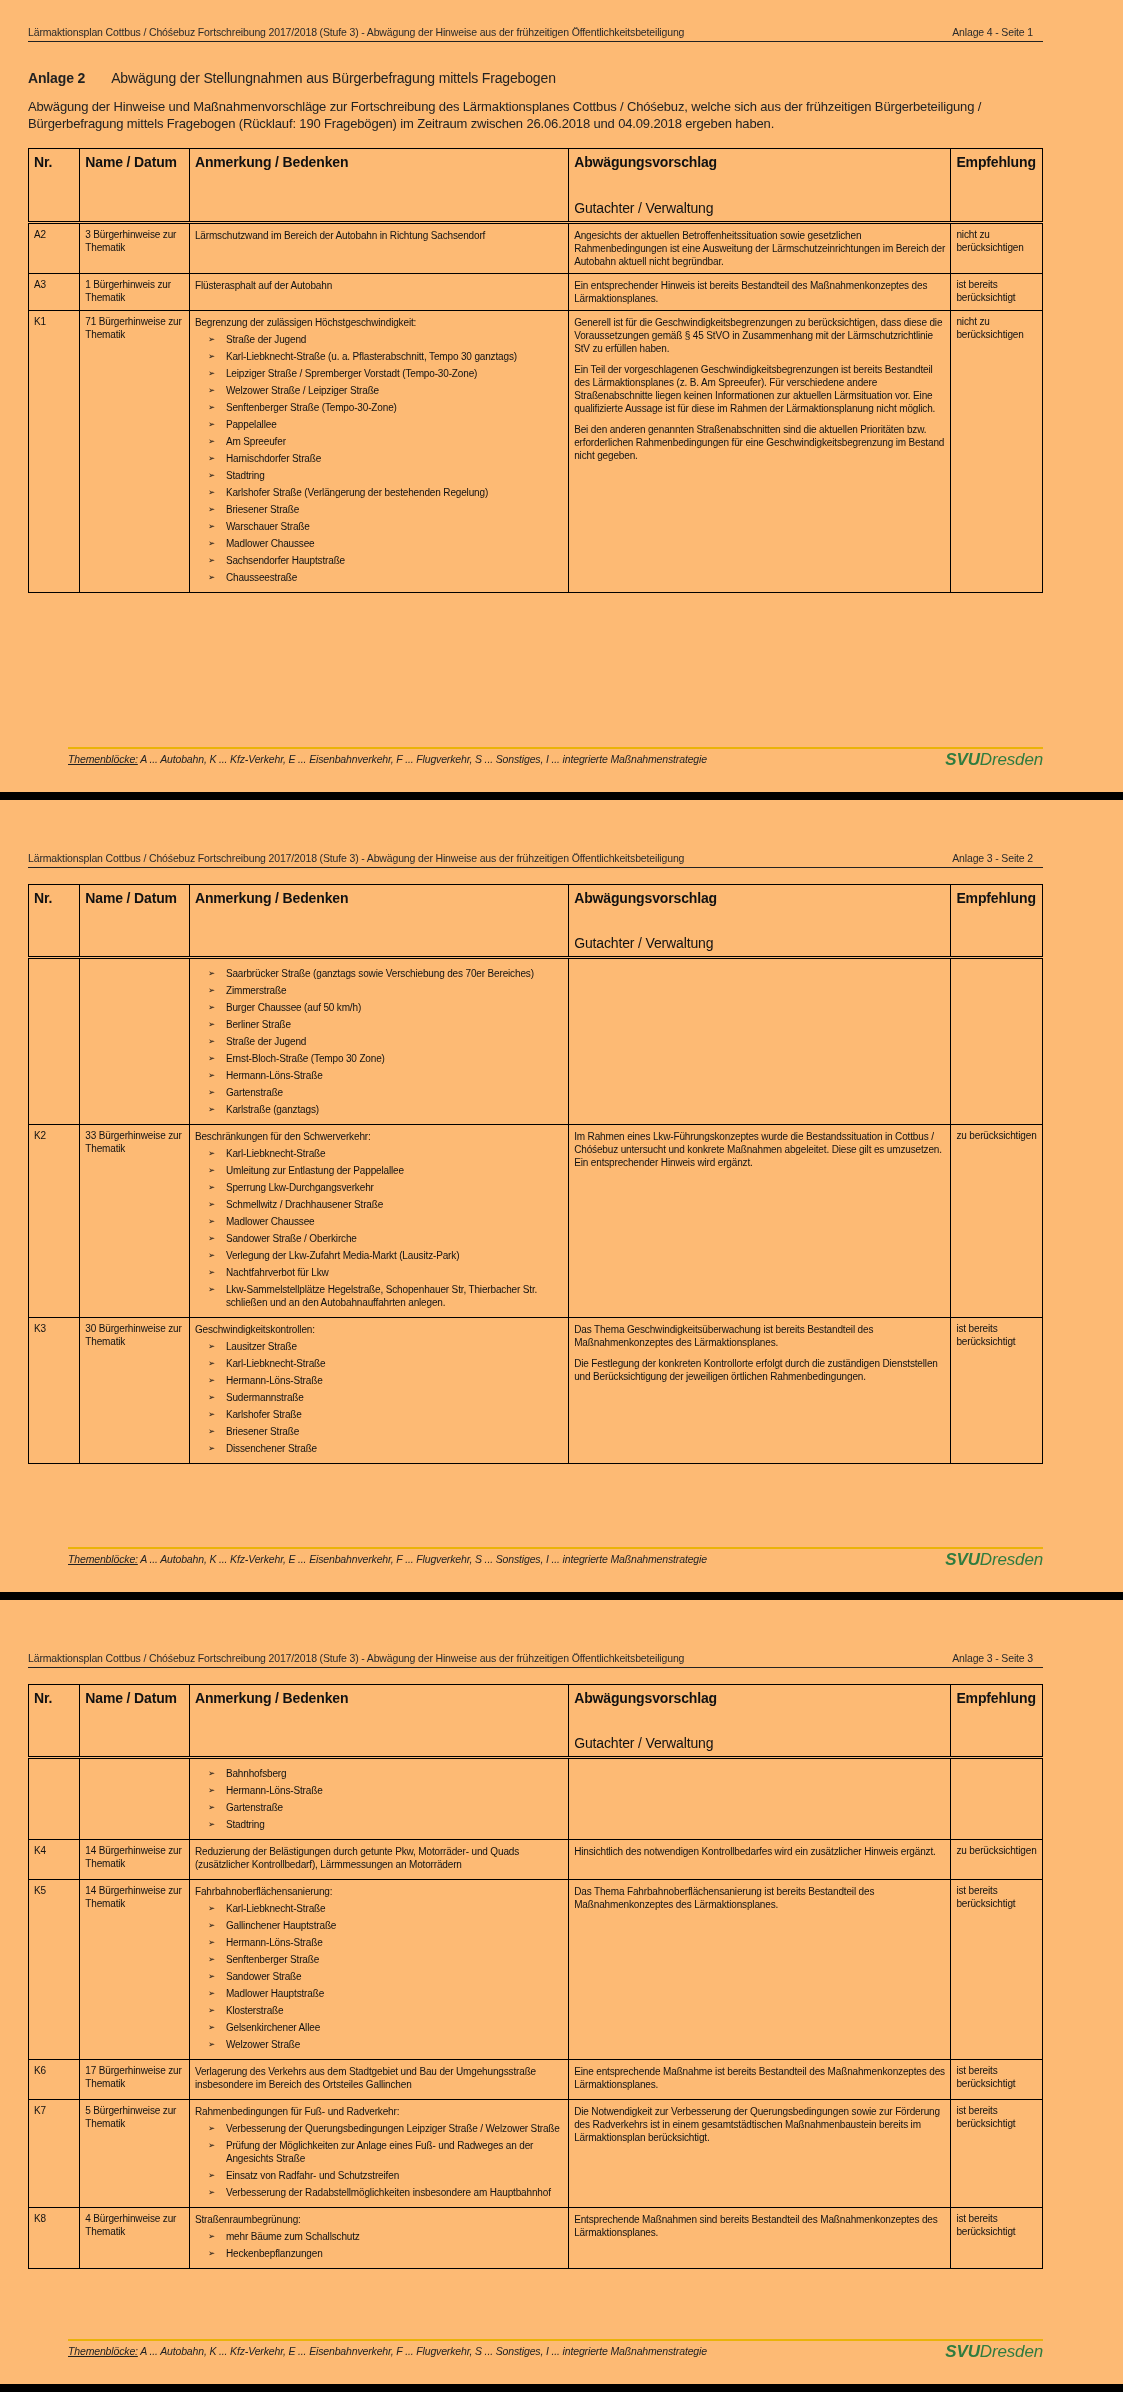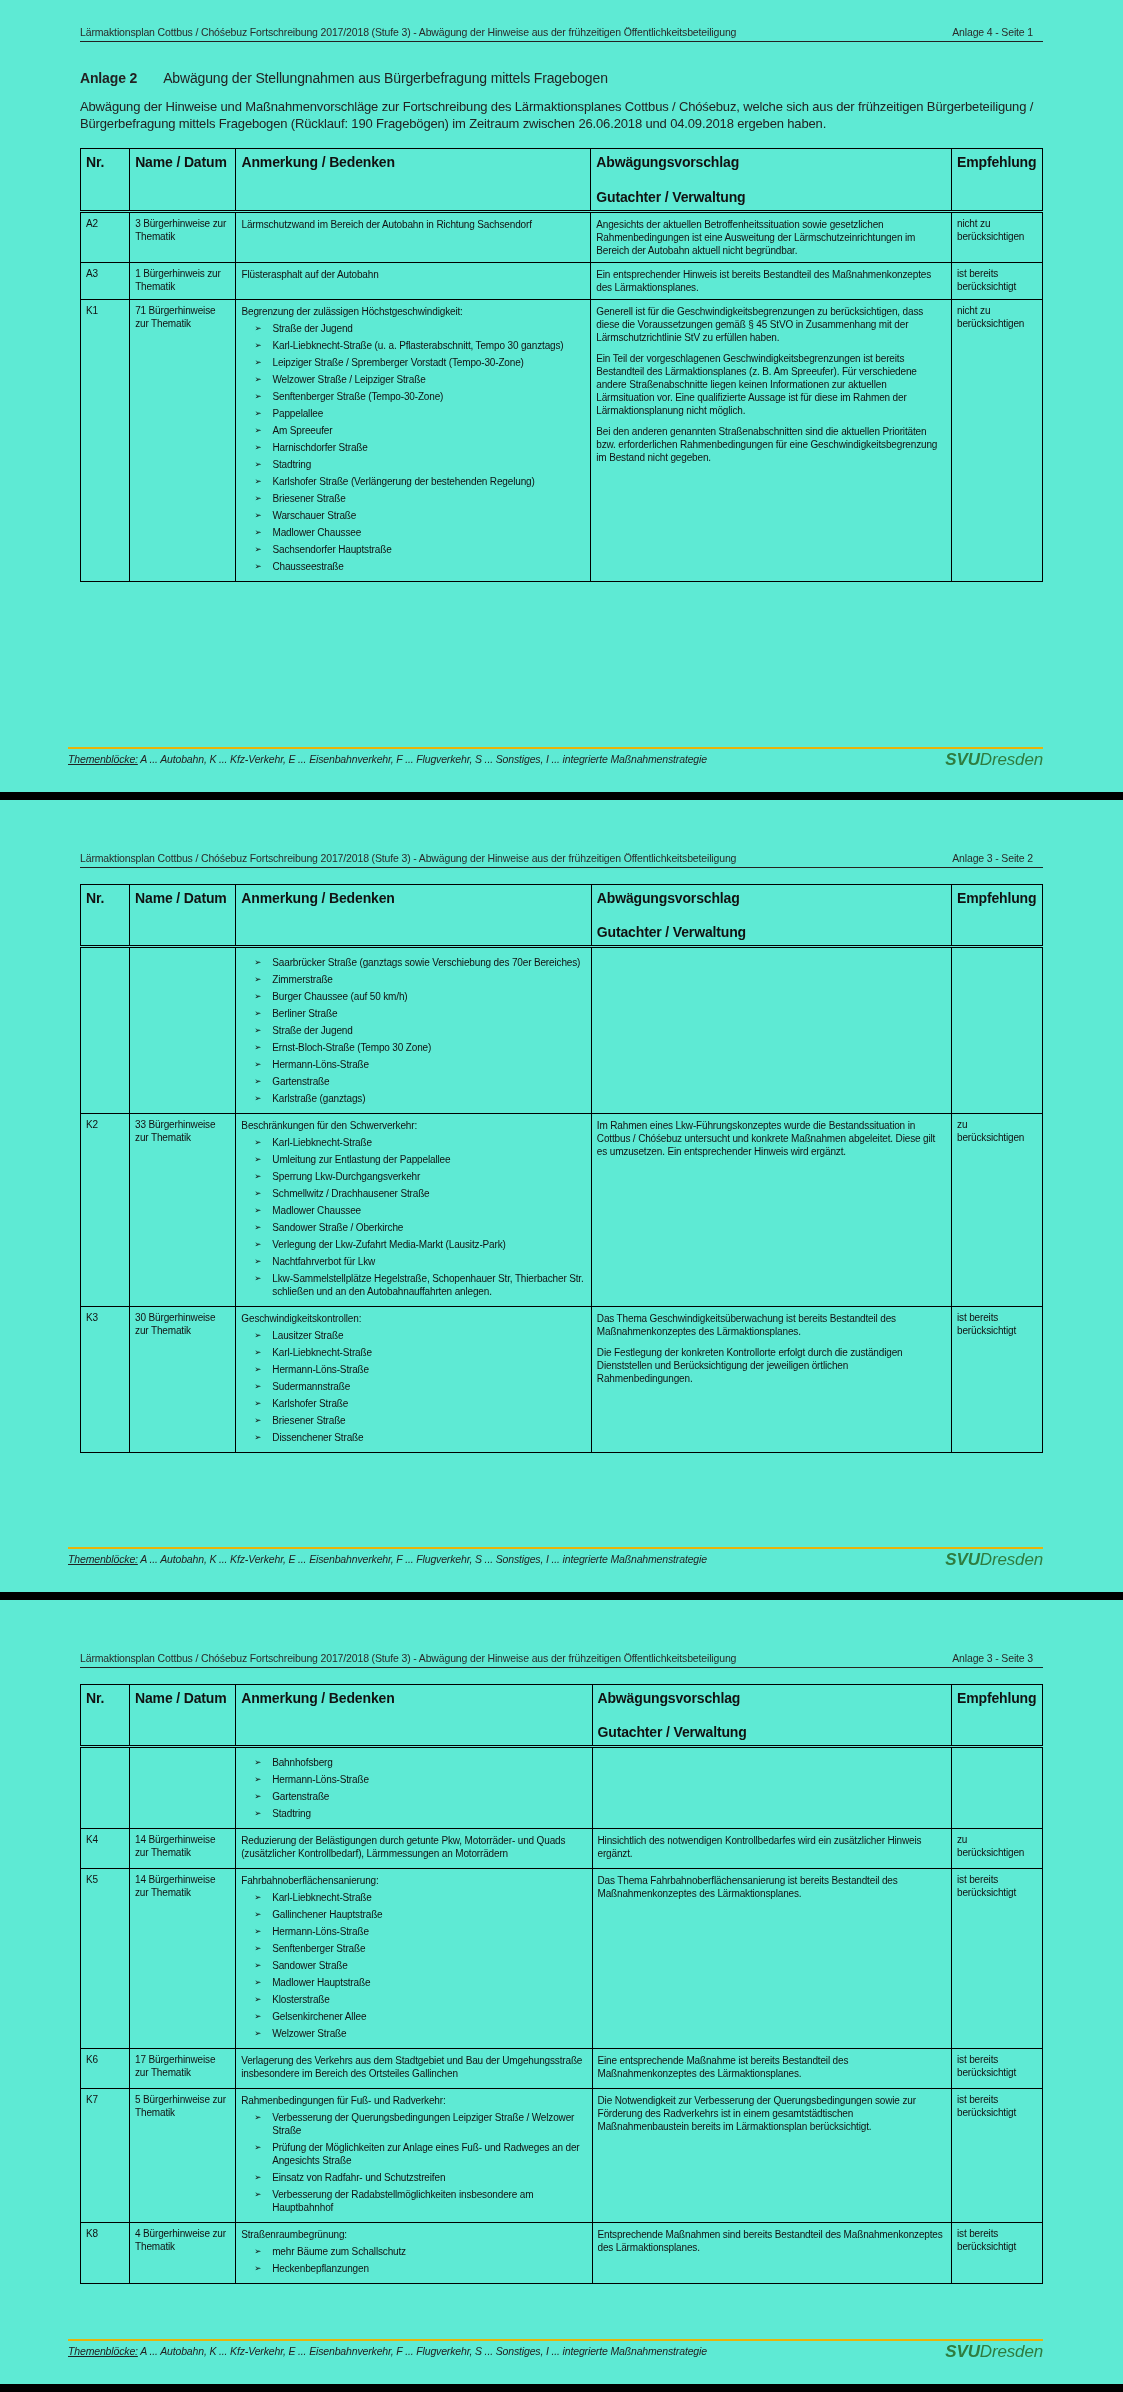--- a/index.html
+++ b/index.html
@@ -5,24 +5,24 @@
   html,body{margin:0;padding:0;background:#ffffff;}
   body{
     width:1123px;
     font-family:"Liberation Sans","DejaVu Sans",sans-serif;
     color:#1c1c1c;
     letter-spacing:-0.15px;
   }
   .page{
     position:relative;
     height:792px;
-    padding:0 80px 0 80px;
+    padding:0 80px 0 28px;
     box-sizing:border-box;
     overflow:hidden;
-    background:#5eead4;
+    background:#fdba74;
   }
   .page--last{height:784px;}
   .page-separator{height:8px;background:#000;width:100%;}
   
   .page-header{
     display:flex;
     justify-content:space-between;
     align-items:flex-end;
     margin-top:52px;
     padding-bottom:3px;
@@ -62,21 +62,21 @@
     padding:4px 5px;
     vertical-align:top;
     text-align:left;
   }
   .abw-table thead th{
     font-weight:bold;
     font-size:14px;
     border-bottom:3px double #000;
     height:52px;
   }
-  .th-line2{margin-top:16px;font-weight:bold;}
+  .th-line2{margin-top:27px;font-weight:normal;}
   .c-nr{width:40px;}
   .c-name{width:98px;}
   .c-remark{width:366px;}
   .c-proposal{width:369px;}
   .c-rec{width:80px;}
   .remark-intro{margin:1px 0 4px 0;}
   .bullet-item{display:flex;gap:11px;margin:4px 0 4px 13px;}
   .bullet-icon{flex:0 0 auto;font-size:8.5px;line-height:1.5;color:#111;}
   .bullet-text{flex:1 1 auto;}
   .c-proposal p{margin:1px 0 8px 0;}

